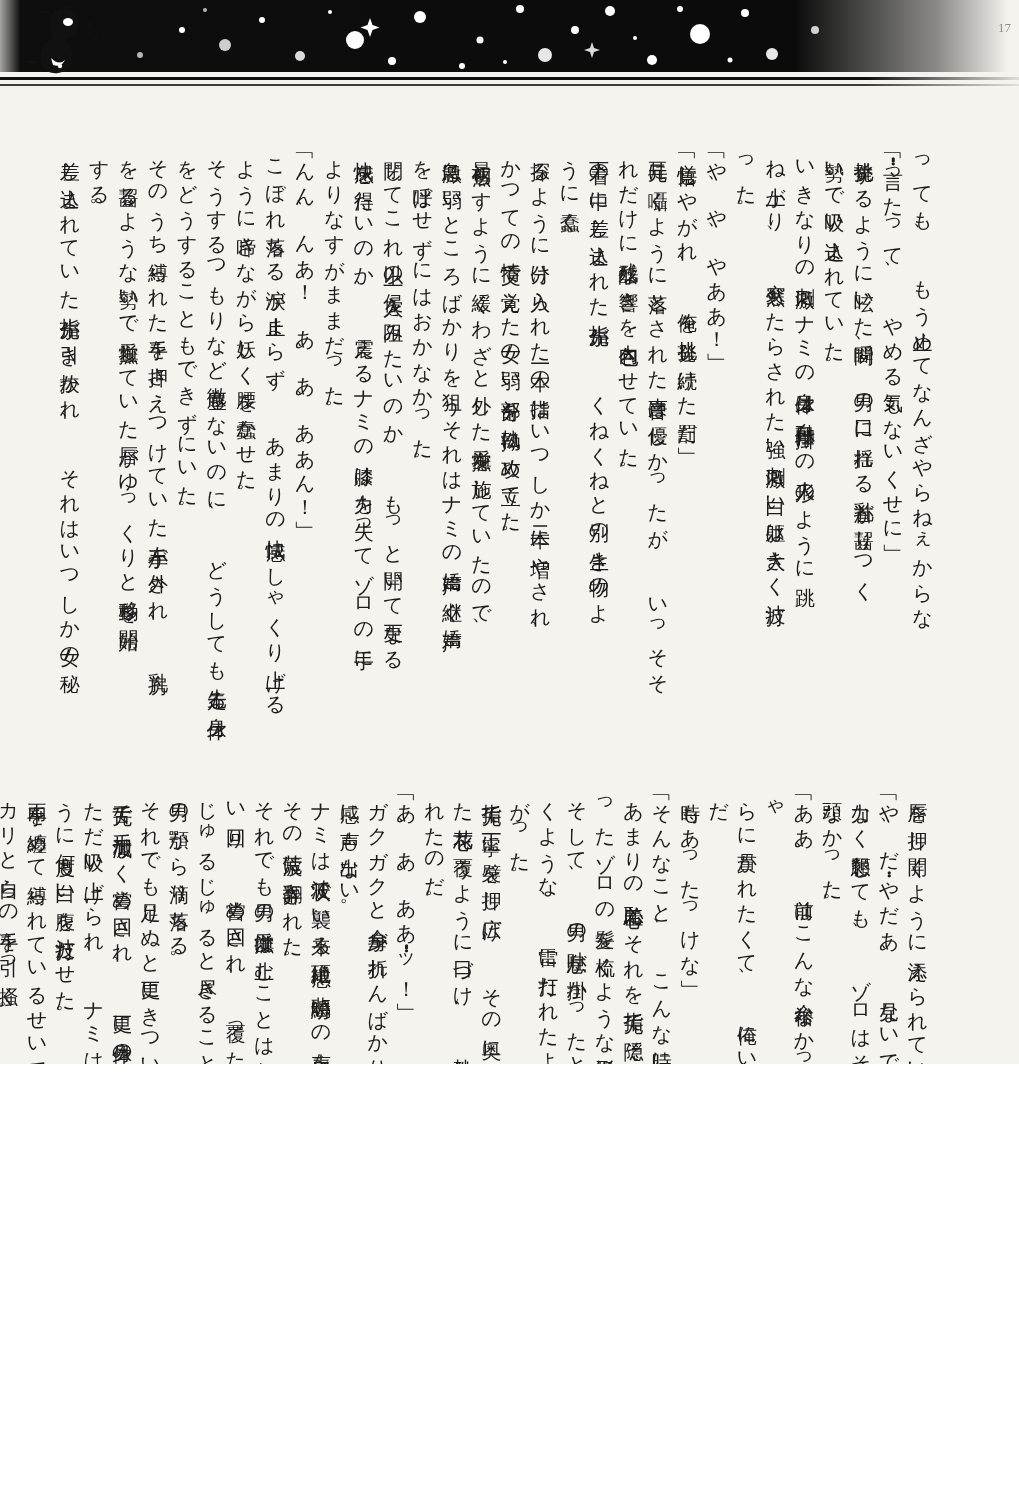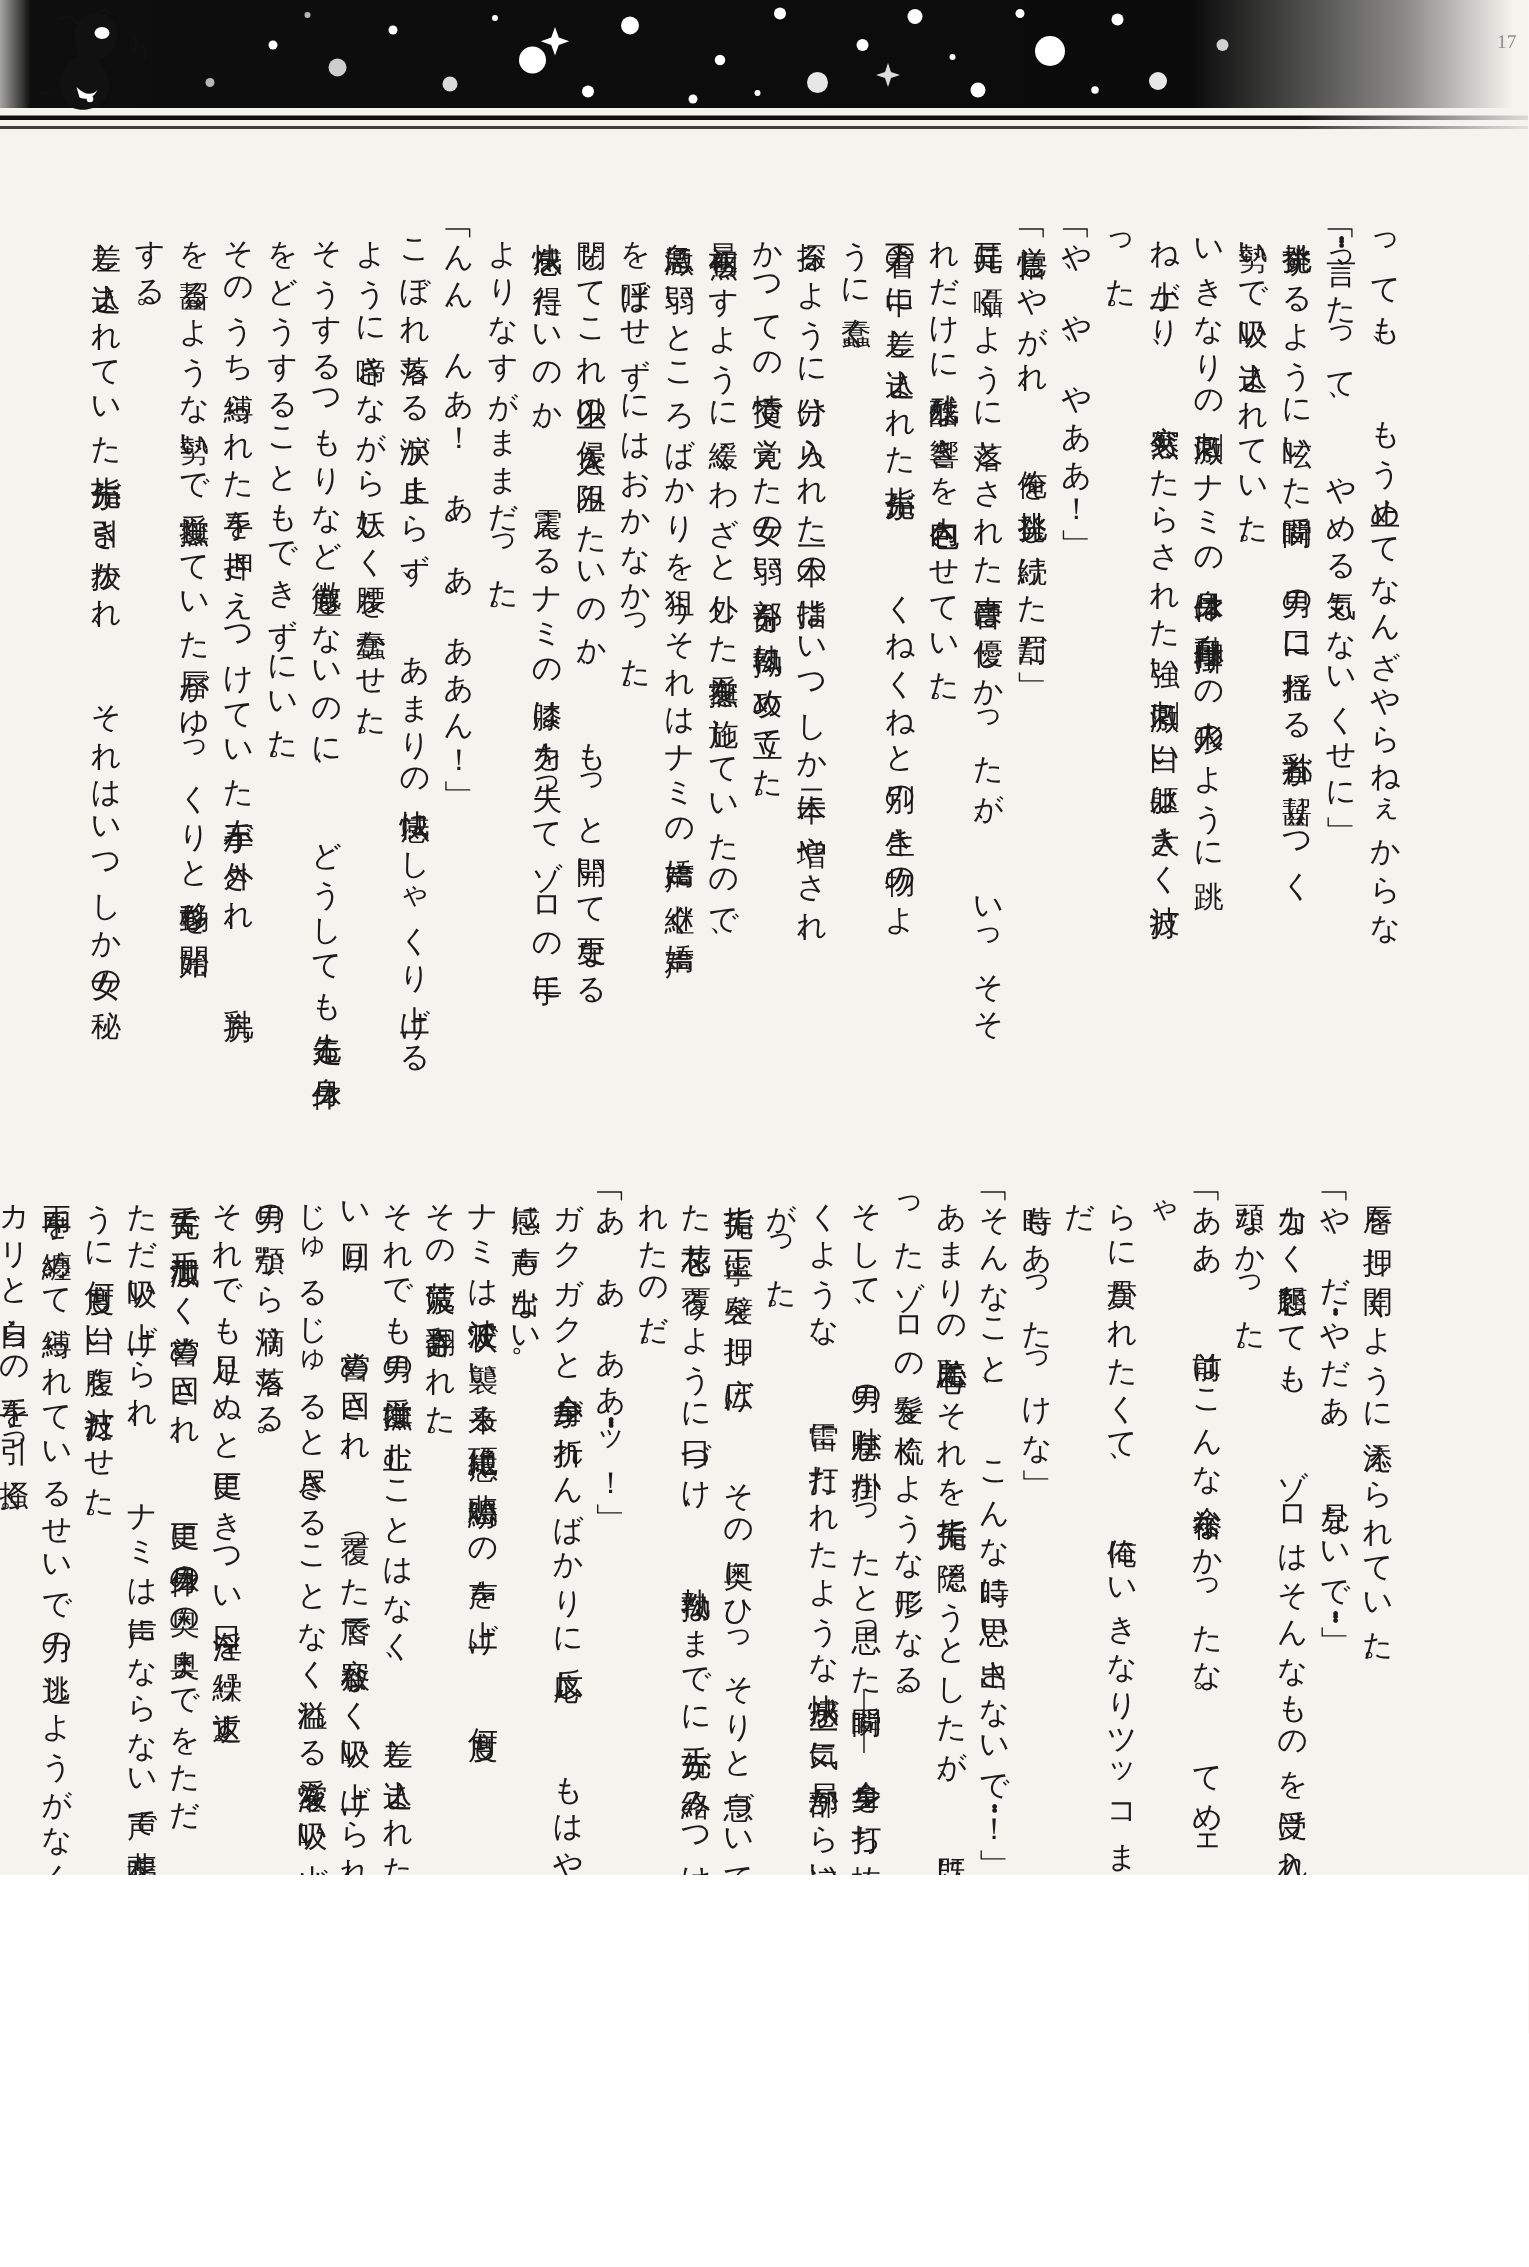--- a/index.html
+++ b/index.html
@@ -1,19 +1,19 @@
 <!DOCTYPE html>
 <html><head>
 <meta charset="utf-8">
 <style>
   html,body{margin:0;padding:0;}
   .page{
     position:relative;
     width:1019px;
-    height:1250px;
+    height:1064px;
     background:#f4f3ee;
     overflow:hidden;
     font-family:"Liberation Serif","DejaVu Serif",serif;
   }
 
   
   .header-banner{position:absolute;top:0;left:0;width:1019px;height:100px;}
   .header-banner svg{position:absolute;top:0;left:0;}
   .butterfly{position:absolute;top:2px;right:38px;width:116px;height:90px;}
   .page-number{

